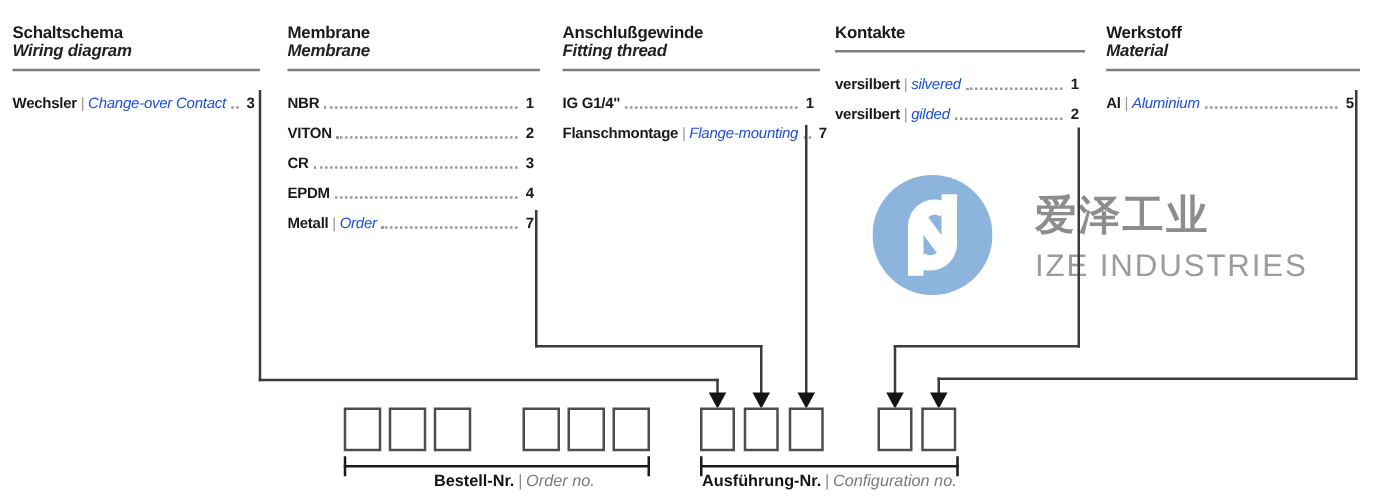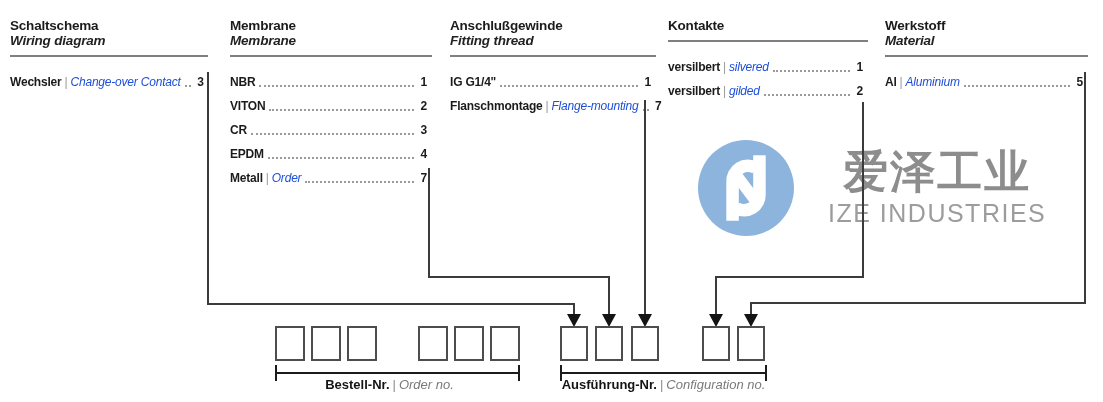--- a/index.html
+++ b/index.html
@@ -3,21 +3,21 @@
 <meta charset="utf-8">
 <style>
   html,body{margin:0;padding:0;background:#fff;}
   .canvas{
     position:relative;width:1103px;height:402px;background:#ffffff;
     font-family:"Liberation Sans",sans-serif;overflow:hidden;
   }
   
   .watermark{position:absolute;left:698px;top:140px;display:flex;align-items:flex-start;}
   .wm-text{margin-left:34px;margin-top:8px;}
-  .wm-cn{font-size:45px;line-height:48px;font-weight:bold;color:#8d8d8d;letter-spacing:2px;white-space:nowrap;text-align:center;}
+  .wm-cn{font-size:33px;line-height:48px;font-weight:bold;color:#8d8d8d;letter-spacing:2px;white-space:nowrap;}
   .wm-en{font-size:25px;line-height:26px;color:#9c9c9c;letter-spacing:1.5px;margin-top:4px;white-space:nowrap;}
   
   .column{position:absolute;top:18px;}
   .col-title{font-size:13.5px;font-weight:bold;color:#1b1b1b;line-height:15px;letter-spacing:-0.2px;}
   .col-sub{font-size:13.5px;font-weight:bold;font-style:italic;color:#222;line-height:15px;letter-spacing:-0.2px;}
   .col-rule{border-top:2px solid #7f7f7f;margin-top:7px;}
   .col-items{margin-top:13px;}
   .item-row{display:flex;align-items:center;height:24px;font-size:12px;white-space:nowrap;padding-right:5px;letter-spacing:-0.2px;}
   .item-de{font-weight:bold;color:#1b1b1b;}
   .item-sep{color:#999;padding:0 3px;}
@@ -196,21 +196,21 @@
       <div class="code-box ausf" style="left: 560px;"></div>
       <div class="code-box ausf" style="left: 595px;"></div>
       <div class="code-box ausf" style="left: 631px;"></div>
       <div class="code-box ausf" style="left: 702px;"></div>
       <div class="code-box ausf" style="left: 737px;"></div>
     </div>
 
   <div class="bracket-h" style="left:275px;top:372px;width:245px;"></div>
   <div class="bracket-tick" style="left:275px;top:365px;"></div>
   <div class="bracket-tick" style="left:518px;top:365px;"></div>
-  <div class="bracket-label" style="left:267px;width:245px;">
+  <div class="bracket-label" style="left:289px;width:245px;">
     <span class="bold">Bestell-Nr.</span><span class="sep">|</span><span class="it">Order no.</span>
   </div>
 
   <div class="bracket-h" style="left:560px;top:372px;width:207px;"></div>
   <div class="bracket-tick" style="left:560px;top:365px;"></div>
   <div class="bracket-tick" style="left:765px;top:365px;"></div>
   <div class="bracket-label" style="left:545px;width:237px;">
     <span class="bold">Ausführung-Nr.</span><span class="sep">|</span><span class="it">Configuration no.</span>
   </div>
 

